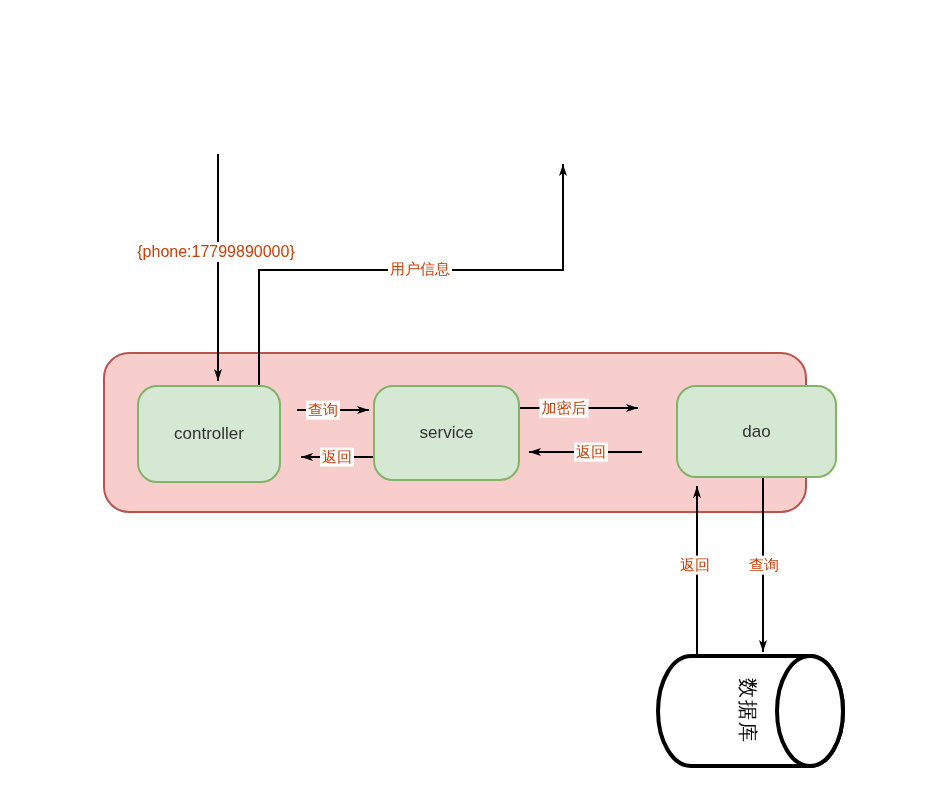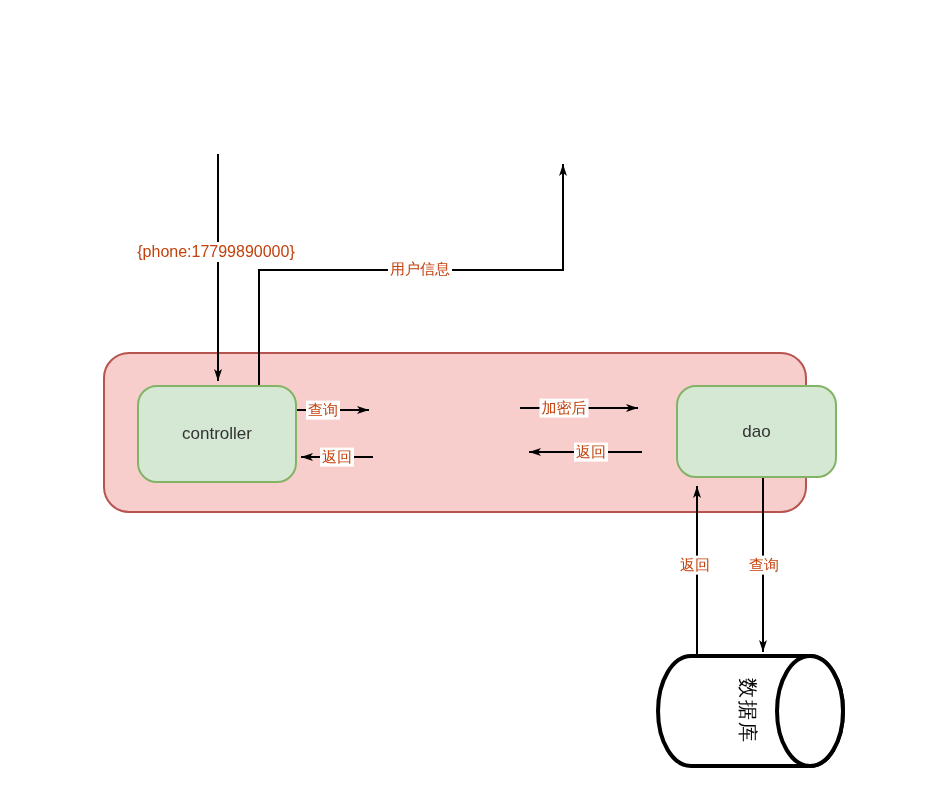--- a/index.html
+++ b/index.html
@@ -39,21 +39,21 @@
     box-sizing:border-box;
     background:var(--layer-fill);
     border:2px solid var(--layer-border);
     border-radius:26px;
   }
   .component{
     background:var(--component-fill);
     border:2px solid var(--component-border);
     border-radius:20px;
   }
-  .node-controller{left:137px;top:385px;width:160px;height:98px;}
+  .node-controller{left:137px;top:385px;width:144px;height:98px;}
   .node-service{left:373px;top:385px;width:147px;height:96px;}
   .node-dao{left:676px;top:385px;width:161px;height:93px;}
   .wires{position:absolute;left:0;top:0;width:945px;height:795px;}
   .edge-label{
     position:absolute;
     transform:translate(-50%,-50%);
     background:#ffffff;
     color:#c2410c;
     font-size:15px;
     line-height:1.25;
@@ -74,20 +74,23 @@
 </head>
 <body>
 
 <div class="stage">
 
 
   <div class="layer"></div>
 
   <div class="node component node-controller">
     <span>controller</span>
+  </div>
+  <div class="node component node-service">
+    <span>service</span>
   </div>
   <div class="node component node-dao">
     <span>dao</span>
   </div>
 
   <svg class="wires" width="945" height="795" viewBox="0 0 945 795">
     <defs>
       <marker id="arrow" viewBox="0 0 14 10" refX="13" refY="5" markerWidth="14" markerHeight="10" markerUnits="userSpaceOnUse" orient="auto">
         <polygon points="1,1 13,5 1,9 4,5" fill="#000000"></polygon>
       </marker>

